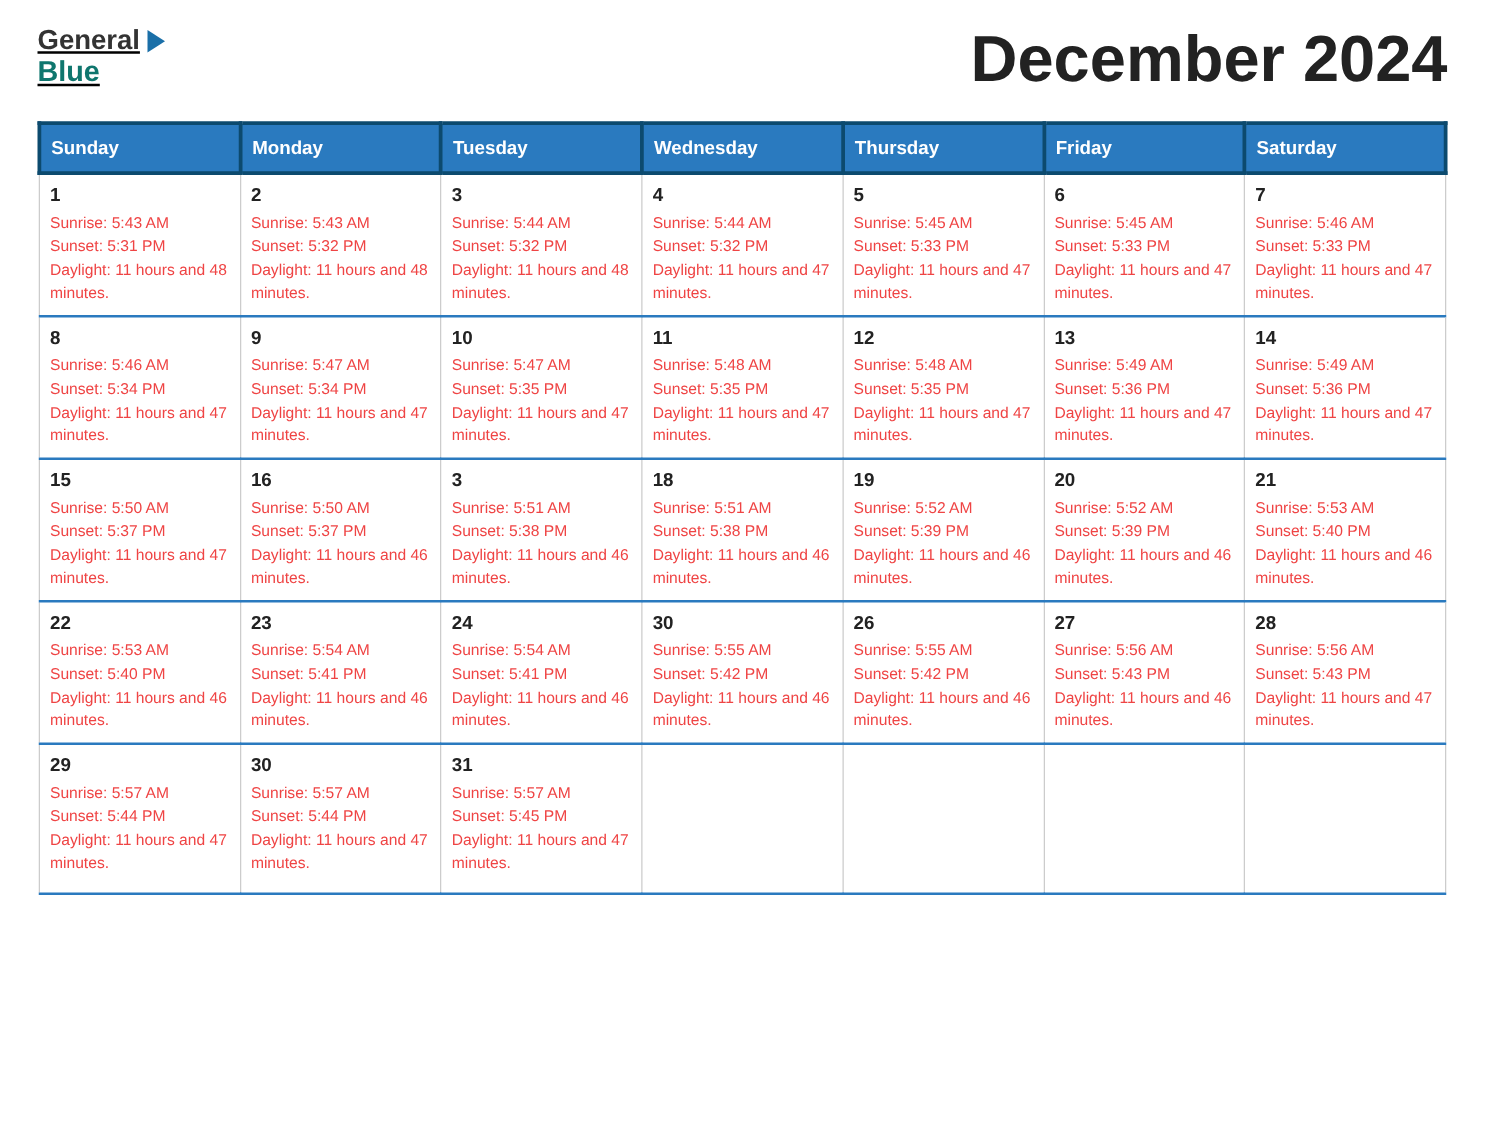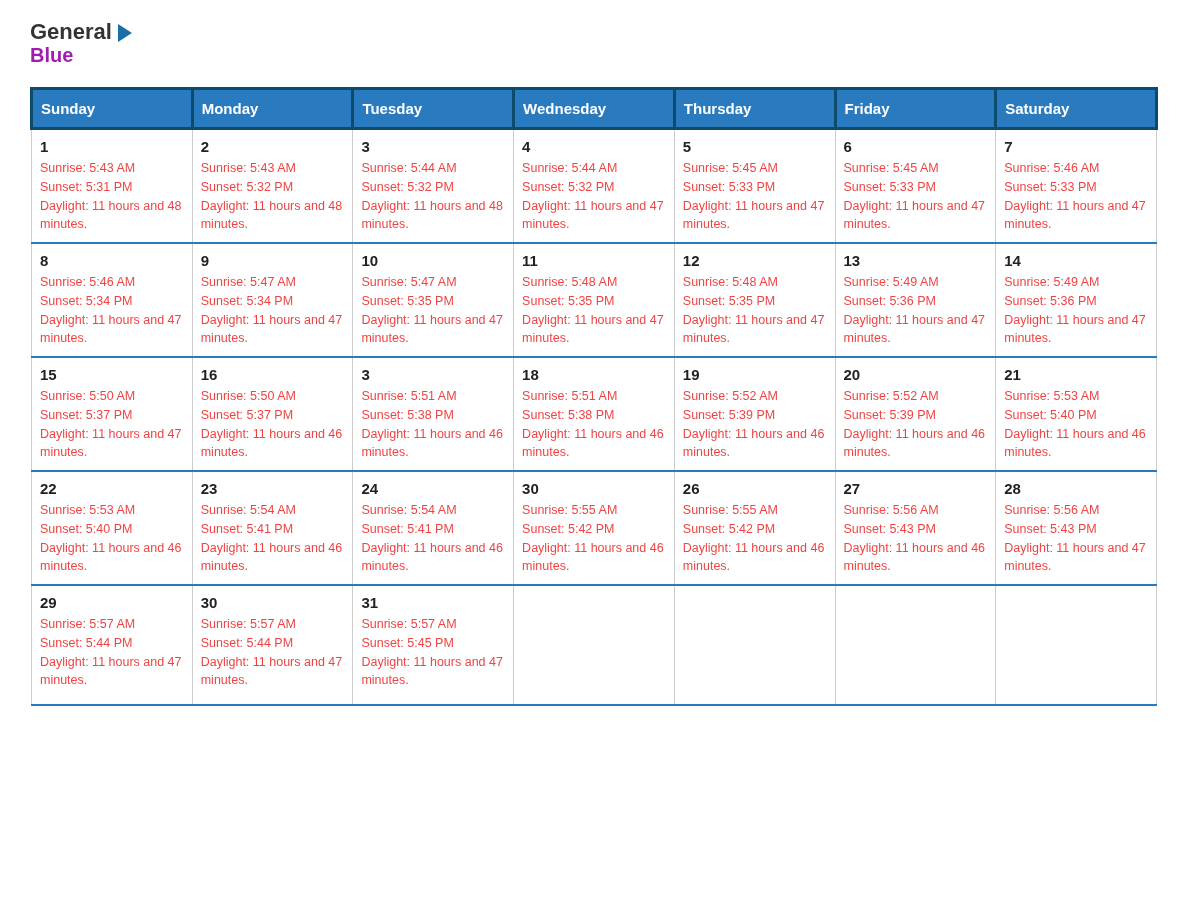--- a/index.html
+++ b/index.html
@@ -13,34 +13,35 @@
     .header {
       display: flex;
       justify-content: space-between;
       align-items: flex-start;
       margin-bottom: 20px;
     }
     .logo {
       display: flex;
       flex-direction: column;
       align-items: flex-start;
+      text-decoration: underline;
     }
     .logo-text {
       font-size: 22px;
       font-weight: bold;
       color: #333;
       line-height: 1.1;
     }
     .logo-line1 {
       display: flex;
       align-items: center;
     }
     .logo-line2 {
-      color: #a21caf;
-      font-size: 20px;
+      color: #0f766e;
+      font-size: 23px;
       font-weight: bold;
     }
     .title-block {
       text-align: right;
     }
     .month-title {
       font-size: 52px;
       font-weight: bold;
       color: #222;
       line-height: 1.1;
@@ -100,20 +101,21 @@
   <div class="logo">
     <div class="logo-line1">
       <span class="logo-text">General</span>
       <svg width="22" height="22" viewBox="0 0 22 22" style="margin-left:2px;margin-top:2px;">
         <polygon points="4,2 18,11 4,20" fill="#1a6fa8"></polygon>
       </svg>
     </div>
     <div class="logo-line2">Blue</div>
   </div>
   <div class="title-block">
+    <div class="month-title">December 2024</div>
   </div>
 </div>
 
 <table>
   <thead>
     <tr>
     <th>Sunday</th>
         <th>Monday</th>
         <th>Tuesday</th>
         <th>Wednesday</th>

